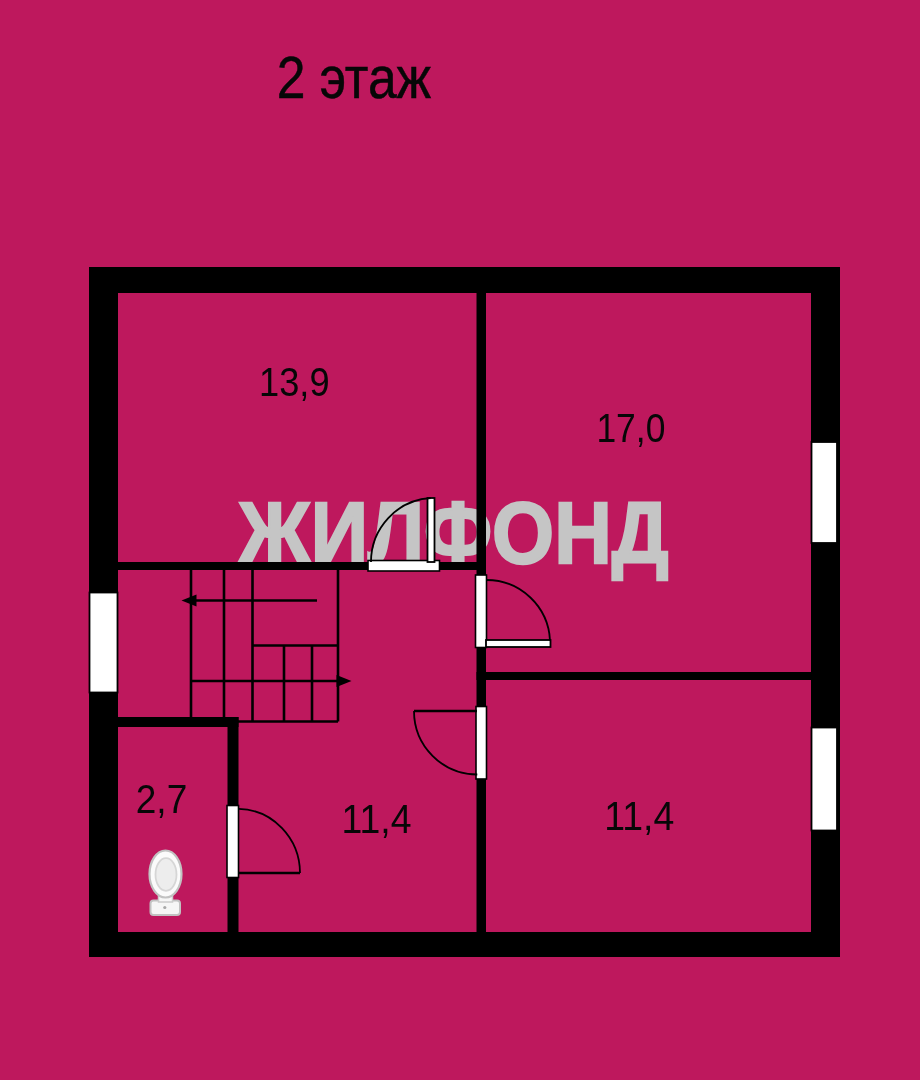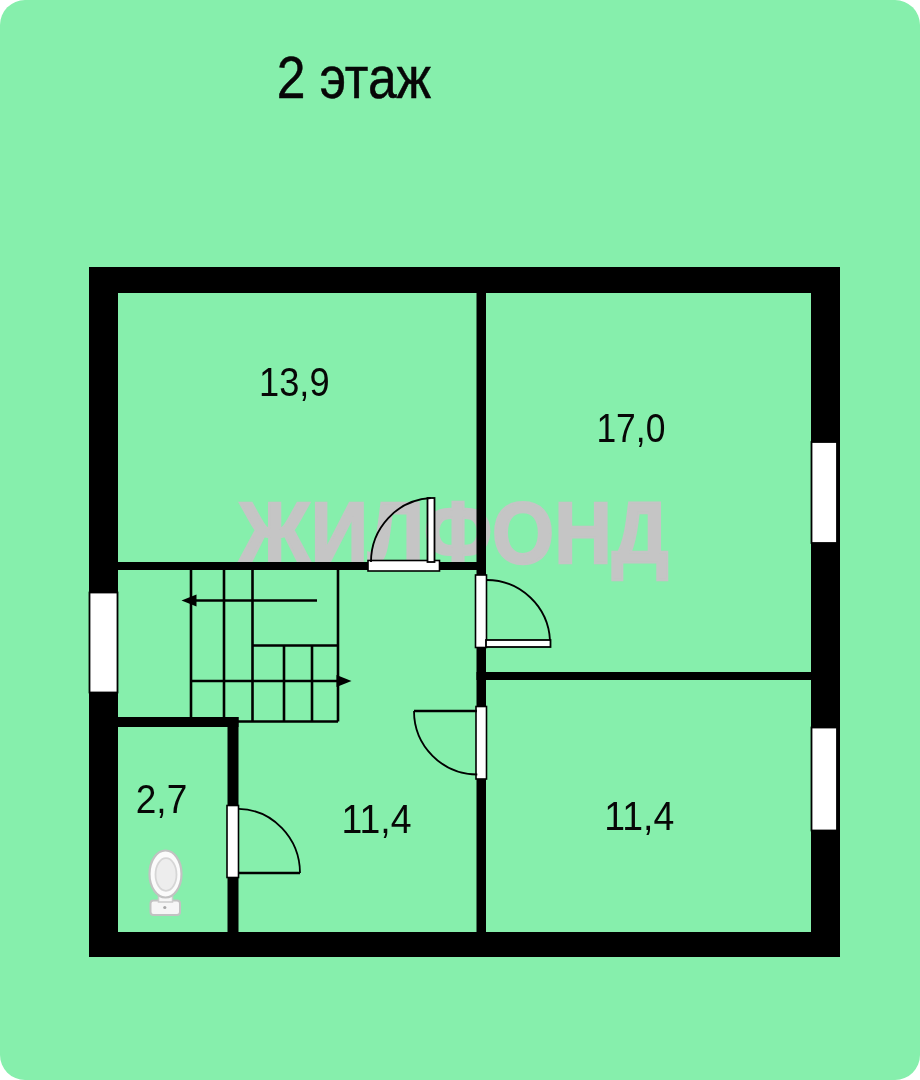--- a/index.html
+++ b/index.html
@@ -1,16 +1,16 @@
 <!DOCTYPE html>
 <html><head>
 <meta charset="utf-8">
 <style>
   html,body{margin:0;padding:0;background:#ffffff;}
-  .wrap{width:920px;height:1080px;position:relative;background:#86efac;overflow:hidden;border-radius:25px;}
+  .wrap{width:920px;height:1080px;position:relative;background:#be185d;overflow:hidden;}
   text{font-family:"Liberation Sans", sans-serif;}
 </style>
 </head>
 <body>
 <div class="wrap">
 <svg width="920" height="1080" viewBox="0 0 920 1080" xmlns="http://www.w3.org/2000/svg">
 
   <text x="353.9" y="98.3" font-size="60" fill="#070707" stroke="#070707" stroke-width="0.5" text-anchor="middle" textLength="154.5" lengthAdjust="spacingAndGlyphs">2 этаж</text>
 
   <text id="wm" x="238.6" y="562.5" font-size="88" font-weight="bold" fill="#c5c5c5" stroke="#c5c5c5" stroke-width="2.4" textLength="430" lengthAdjust="spacingAndGlyphs">ЖИЛФОНД</text>

